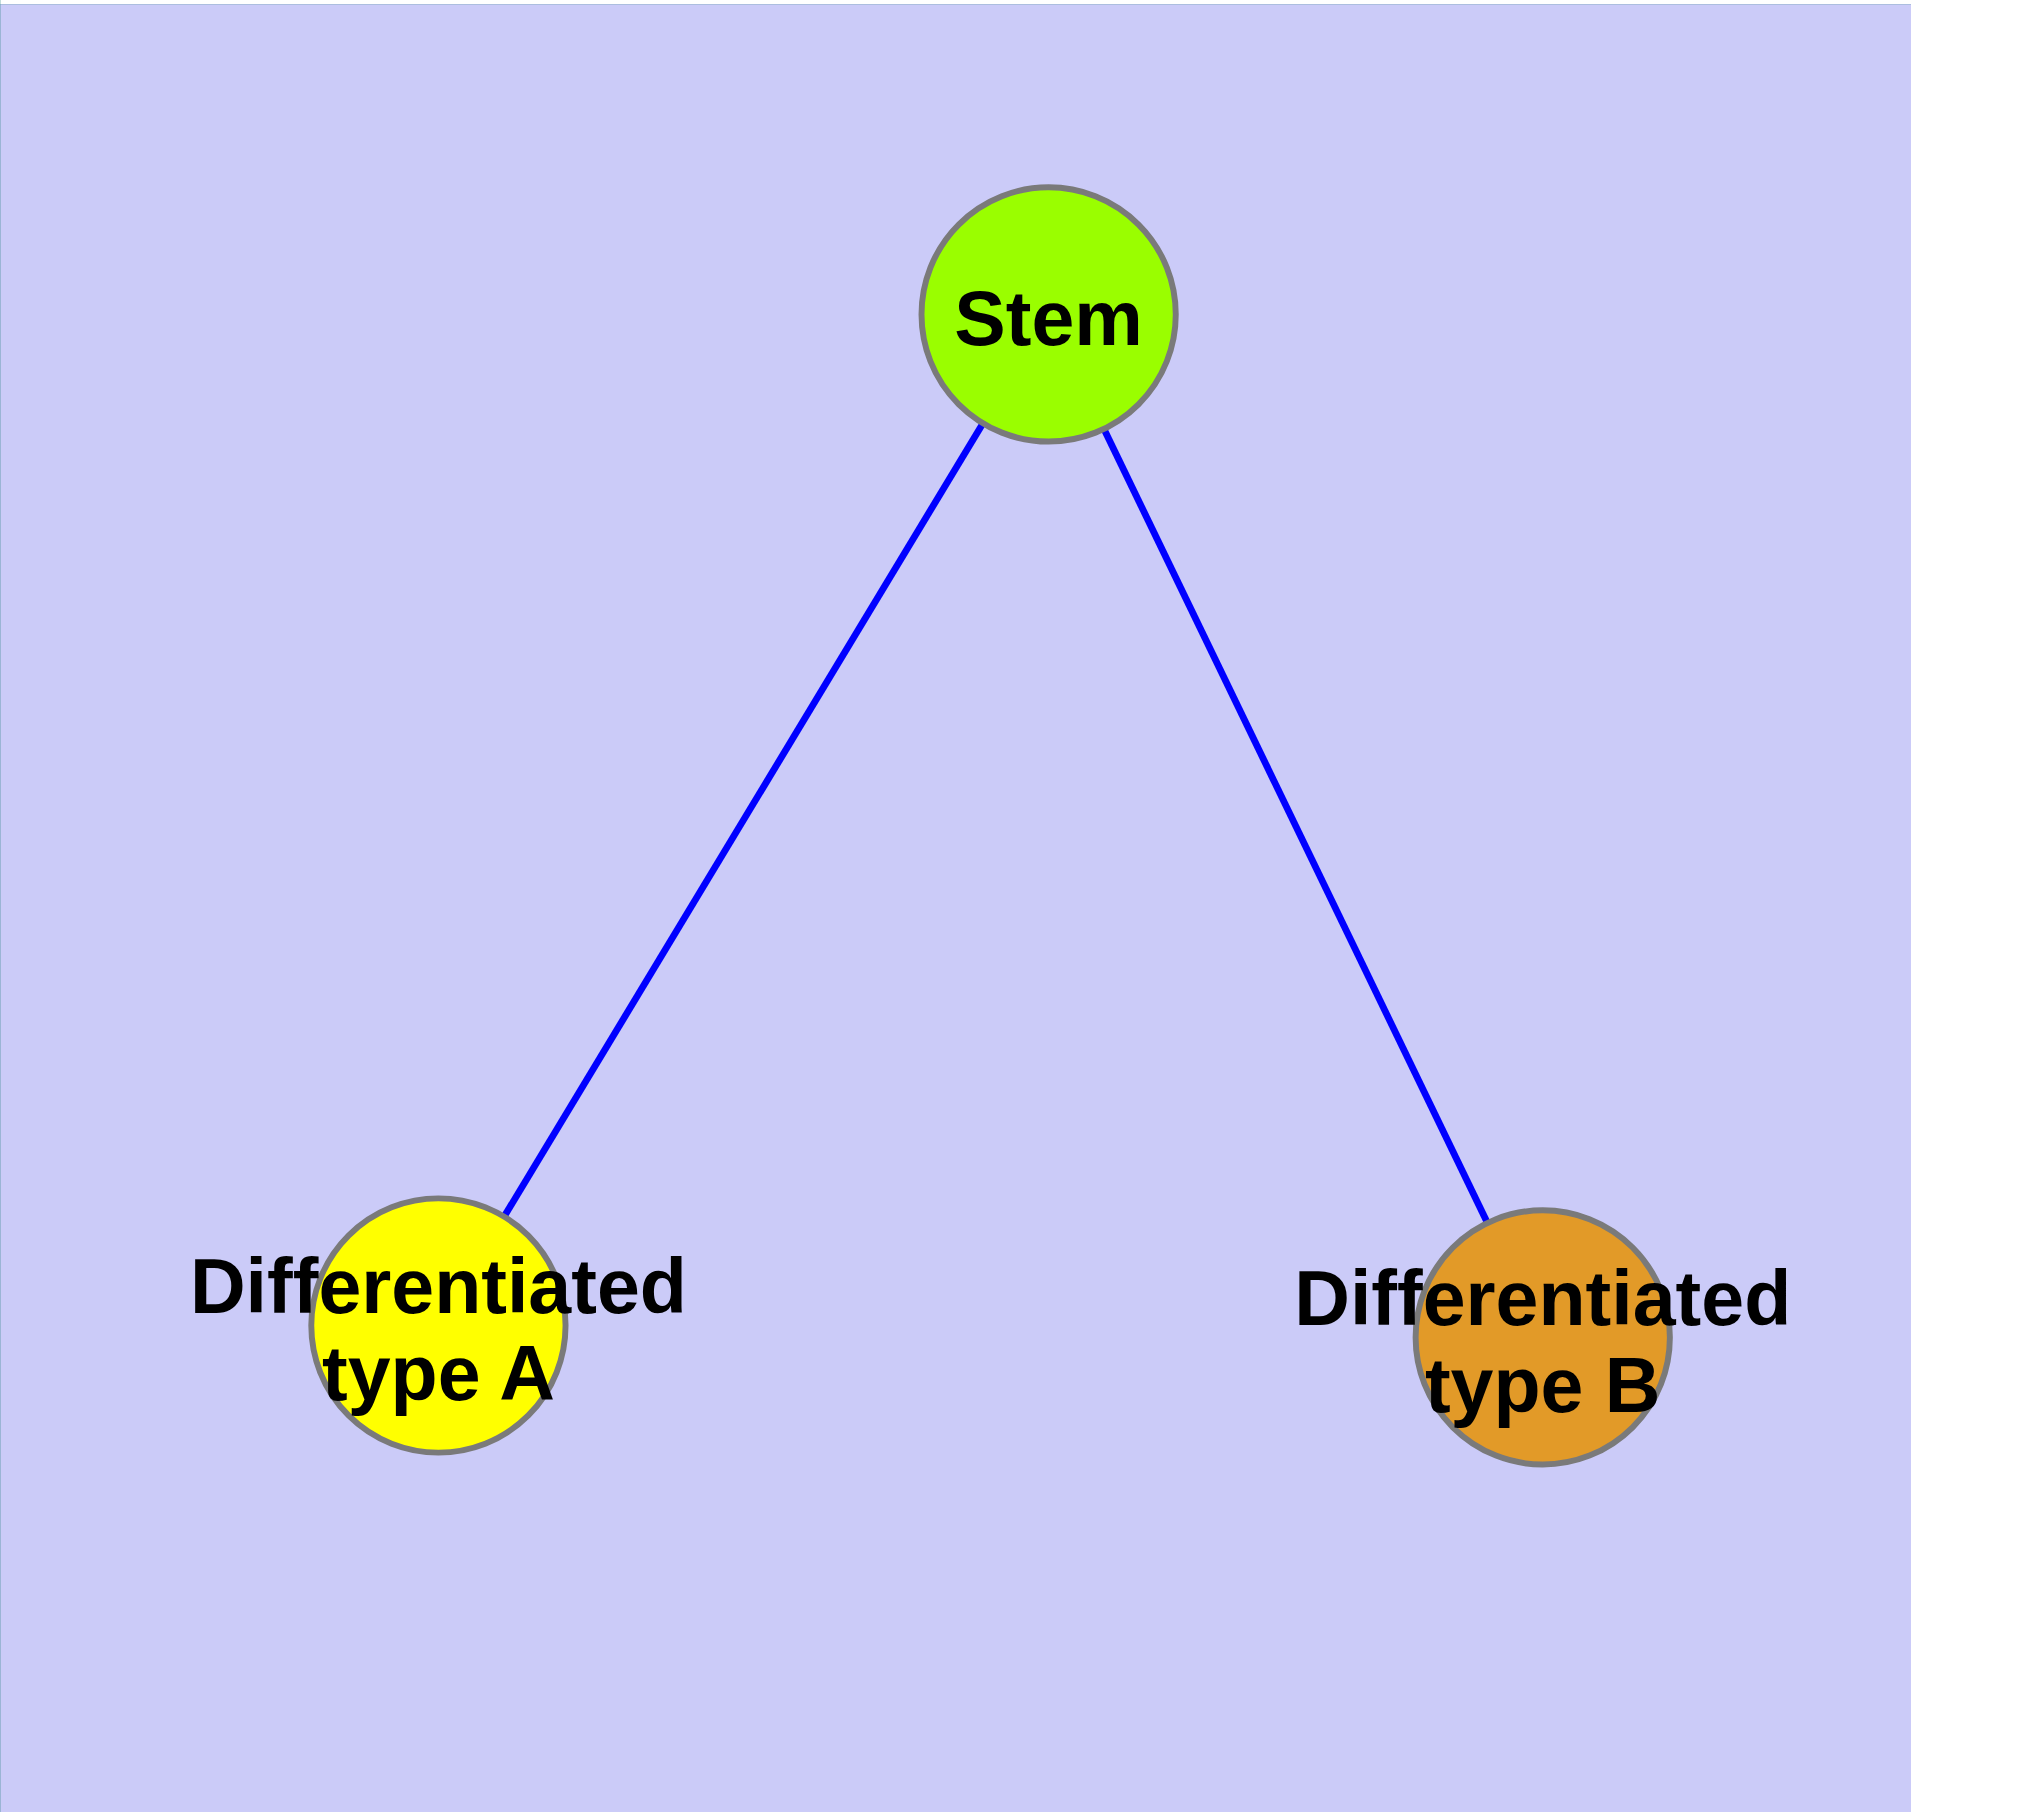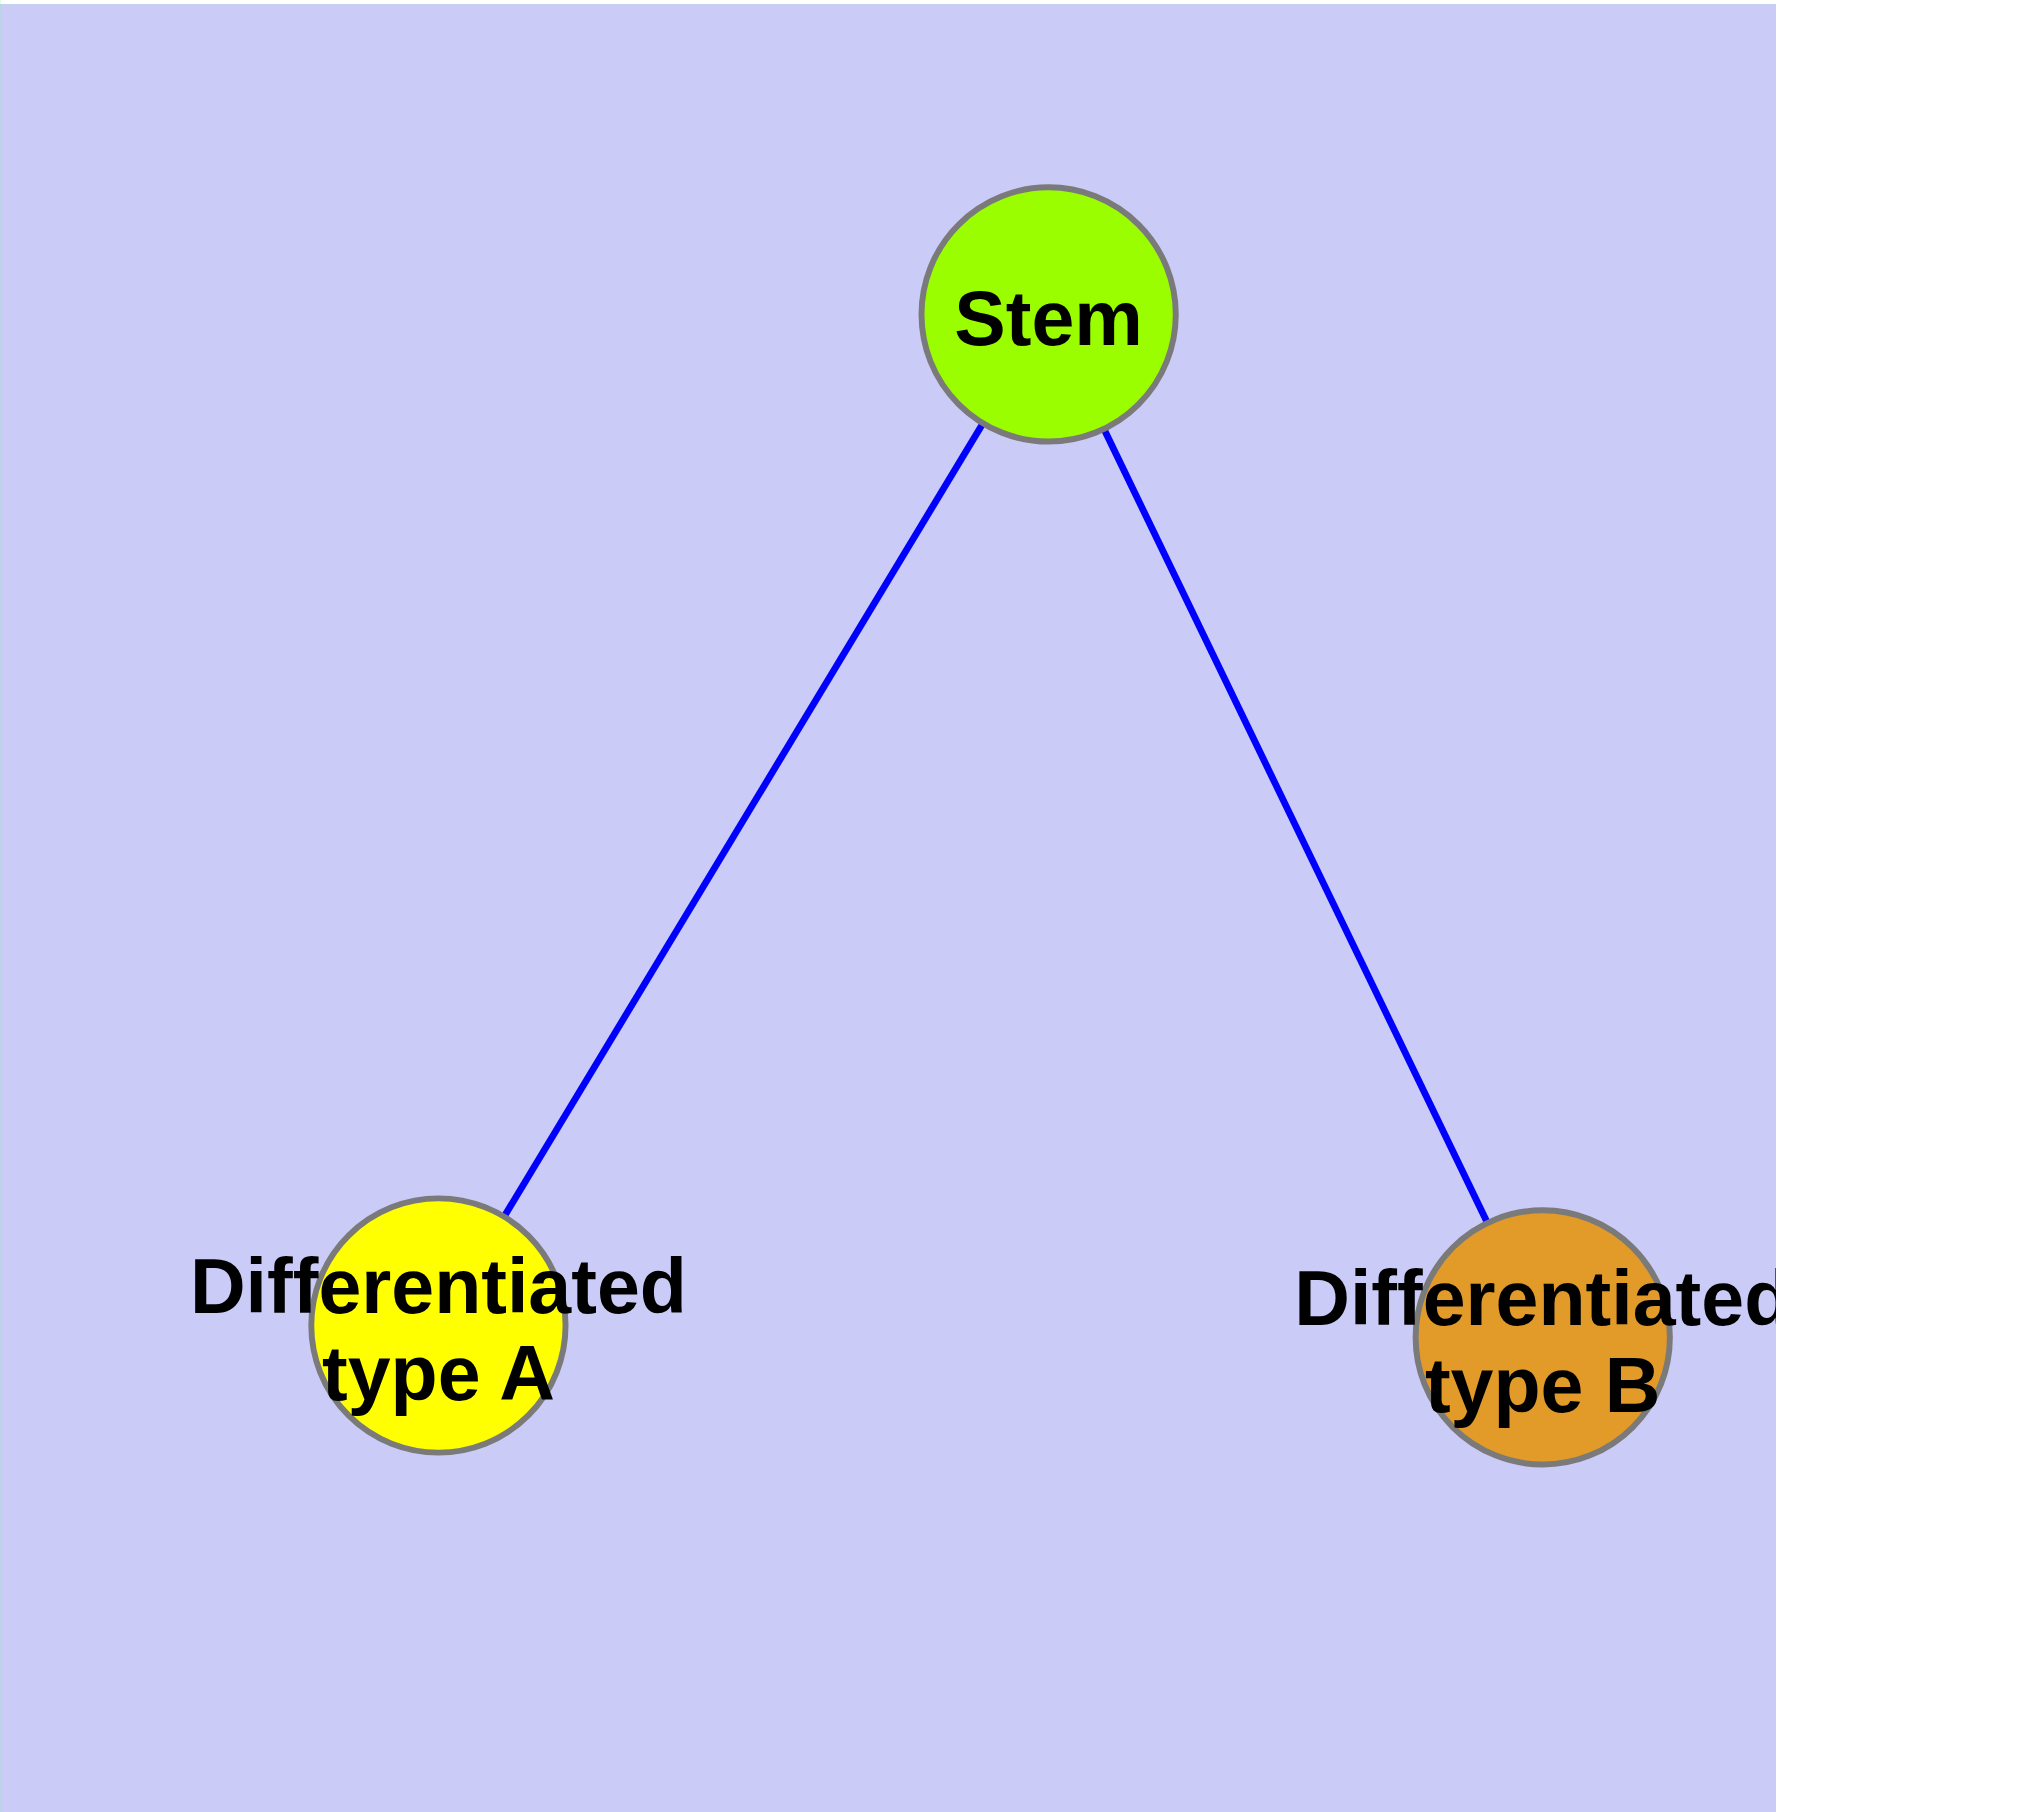--- a/index.html
+++ b/index.html
@@ -3,23 +3,23 @@
 <meta charset="utf-8">
 <style>
   html, body {
     margin: 0;
     padding: 0;
     background: #ffffff;
     font-family: "Liberation Sans", sans-serif;
   }
   .figure-canvas {
     position: relative;
-    width: 1776px;
+    width: 1911px;
     height: 1812px;
-    background: #86efac;
+    background: #0f766e;
     overflow: hidden;
   }
   .graph-svg {
     position: absolute;
     left: 0;
     top: 0;
     display: block;
   }
   .node-label {
     font-family: "Liberation Sans", sans-serif;

